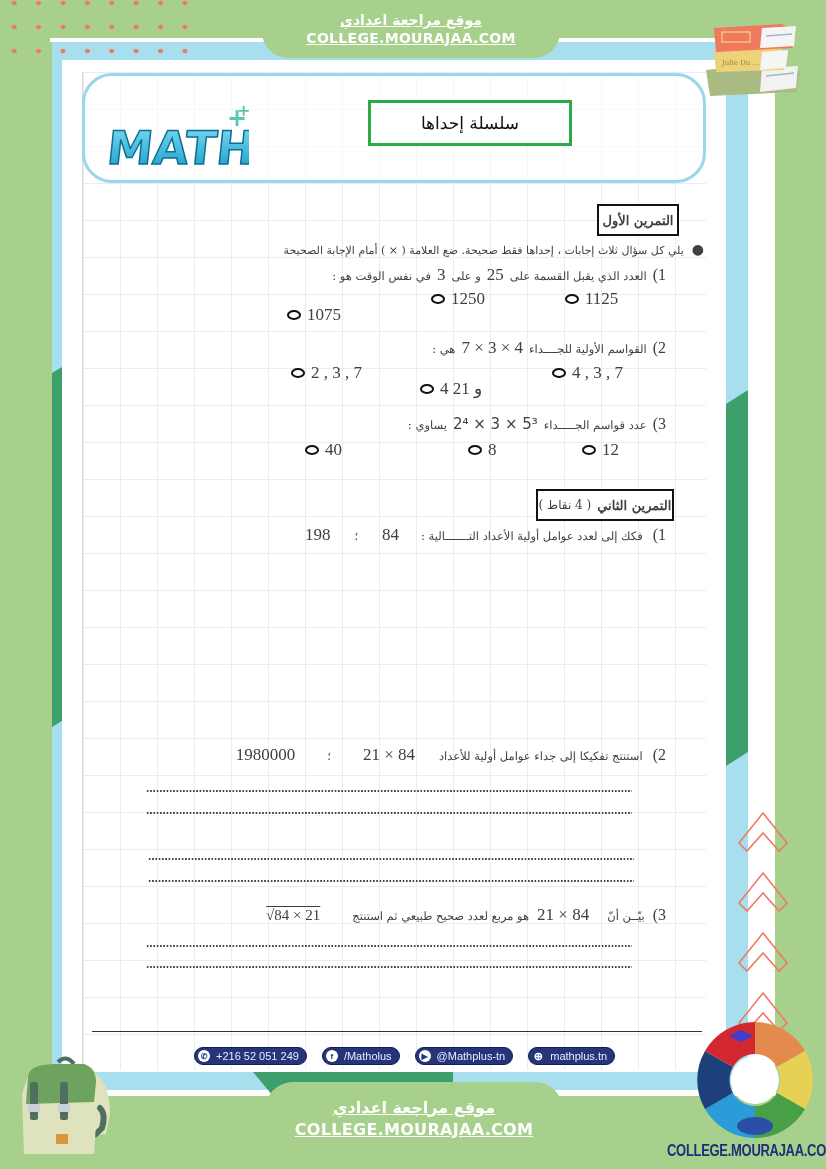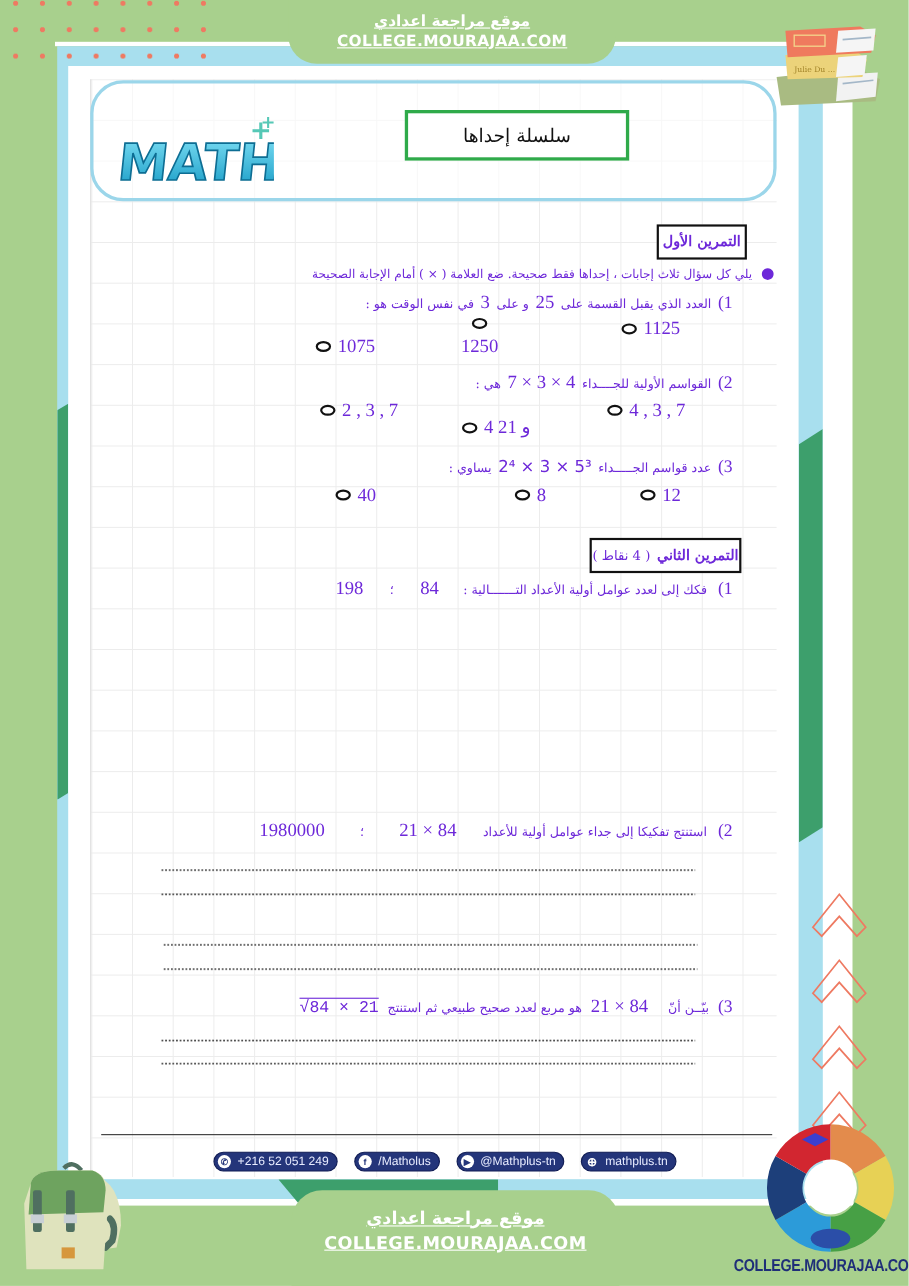--- a/index.html
+++ b/index.html
@@ -75,21 +75,21 @@
       border: 3px solid #2faa4a; background: #fff;
       display: flex; align-items: center; justify-content: center;
       font-family: "DejaVu Serif", serif; font-size: 17px; color: #111;
       direction: rtl;
     }
     
     .content {
       position: absolute; left: 82px; top: 185px; width: 624px; height: 840px;
       z-index: 6;
       font-family: "DejaVu Serif", serif;
-      color: #6d28d9;
+      color: #404040;
       padding-left: 10px;
     }
     .abs { position: absolute; white-space: nowrap; }
     .rtl { direction: rtl; }
     .sec-box {
       border: 2.5px solid #111; background: #fff;
       font-weight: bold; font-size: 13px; padding: 4px 8px;
       direction: rtl;
     }
     .small-ar { font-size: 11px; }
@@ -202,21 +202,21 @@
     <span>العدد الذي يقبل القسمة على</span>
     <span class="num">25</span>
     <span>و على</span>
     <span class="num">3</span>
     <span>في نفس الوقت هو :</span>
   </div>
   <div class="abs opt" style="left:483px; top:104px;text-align:right;">
       <span class="circ"></span>
       <span>1125</span>
     </div>
-  <div class="abs opt" style="left:337px; top:104px;flex-direction:column;">
+  <div class="abs opt" style="left:349px; top:104px;">
       <span class="circ"></span>
       <span>1250</span>
     </div>
   <div class="abs opt" style="left:205px; top:120px;">
       <span class="circ"></span>
       <span>1075</span>
     </div>
 
   <div class="abs rtl q-text" style="right:40px; top:153px; display:flex; align-items:baseline; gap:6px;">
     <span class="num" style="font-size:16px;">2)</span>
@@ -280,21 +280,21 @@
   <div class="dotline" style="left:64px; top:605px; width:486px;"></div>
   <div class="dotline" style="left:64px; top:627px; width:486px;"></div>
   <div class="dotline" style="left:66px; top:673px; width:486px;"></div>
   <div class="dotline" style="left:66px; top:695px; width:486px;"></div>
 
   <div class="abs rtl q-text" style="right:40px; top:720px; display:flex; align-items:baseline; gap:8px;">
     <span class="num" style="font-size:16px;">3)</span>
     <span>بيّــن أنّ</span>
     <span class="num" style="margin-right:10px; direction:ltr;">21 × 84</span>
     <span>هو مربع لعدد صحيح طبيعي ثم استنتج</span>
-    <span class="num" style="margin-right:0; direction:ltr; font-family:Liberation Mono, monospace; font-size:15px; text-decoration:overline;">√84 × 21</span>
+    <span class="num" style="margin-right:24px; direction:ltr; font-family:Liberation Serif, serif; font-size:15px; text-decoration:overline;">√84 × 21</span>
   </div>
 
   <div class="dotline" style="left:64px; top:760px; width:486px;"></div>
   <div class="dotline" style="left:64px; top:781px; width:486px;"></div>
 </div>
 
 <div class="hr-line"></div>
 
 <div class="socials">
   <div class="pill">

